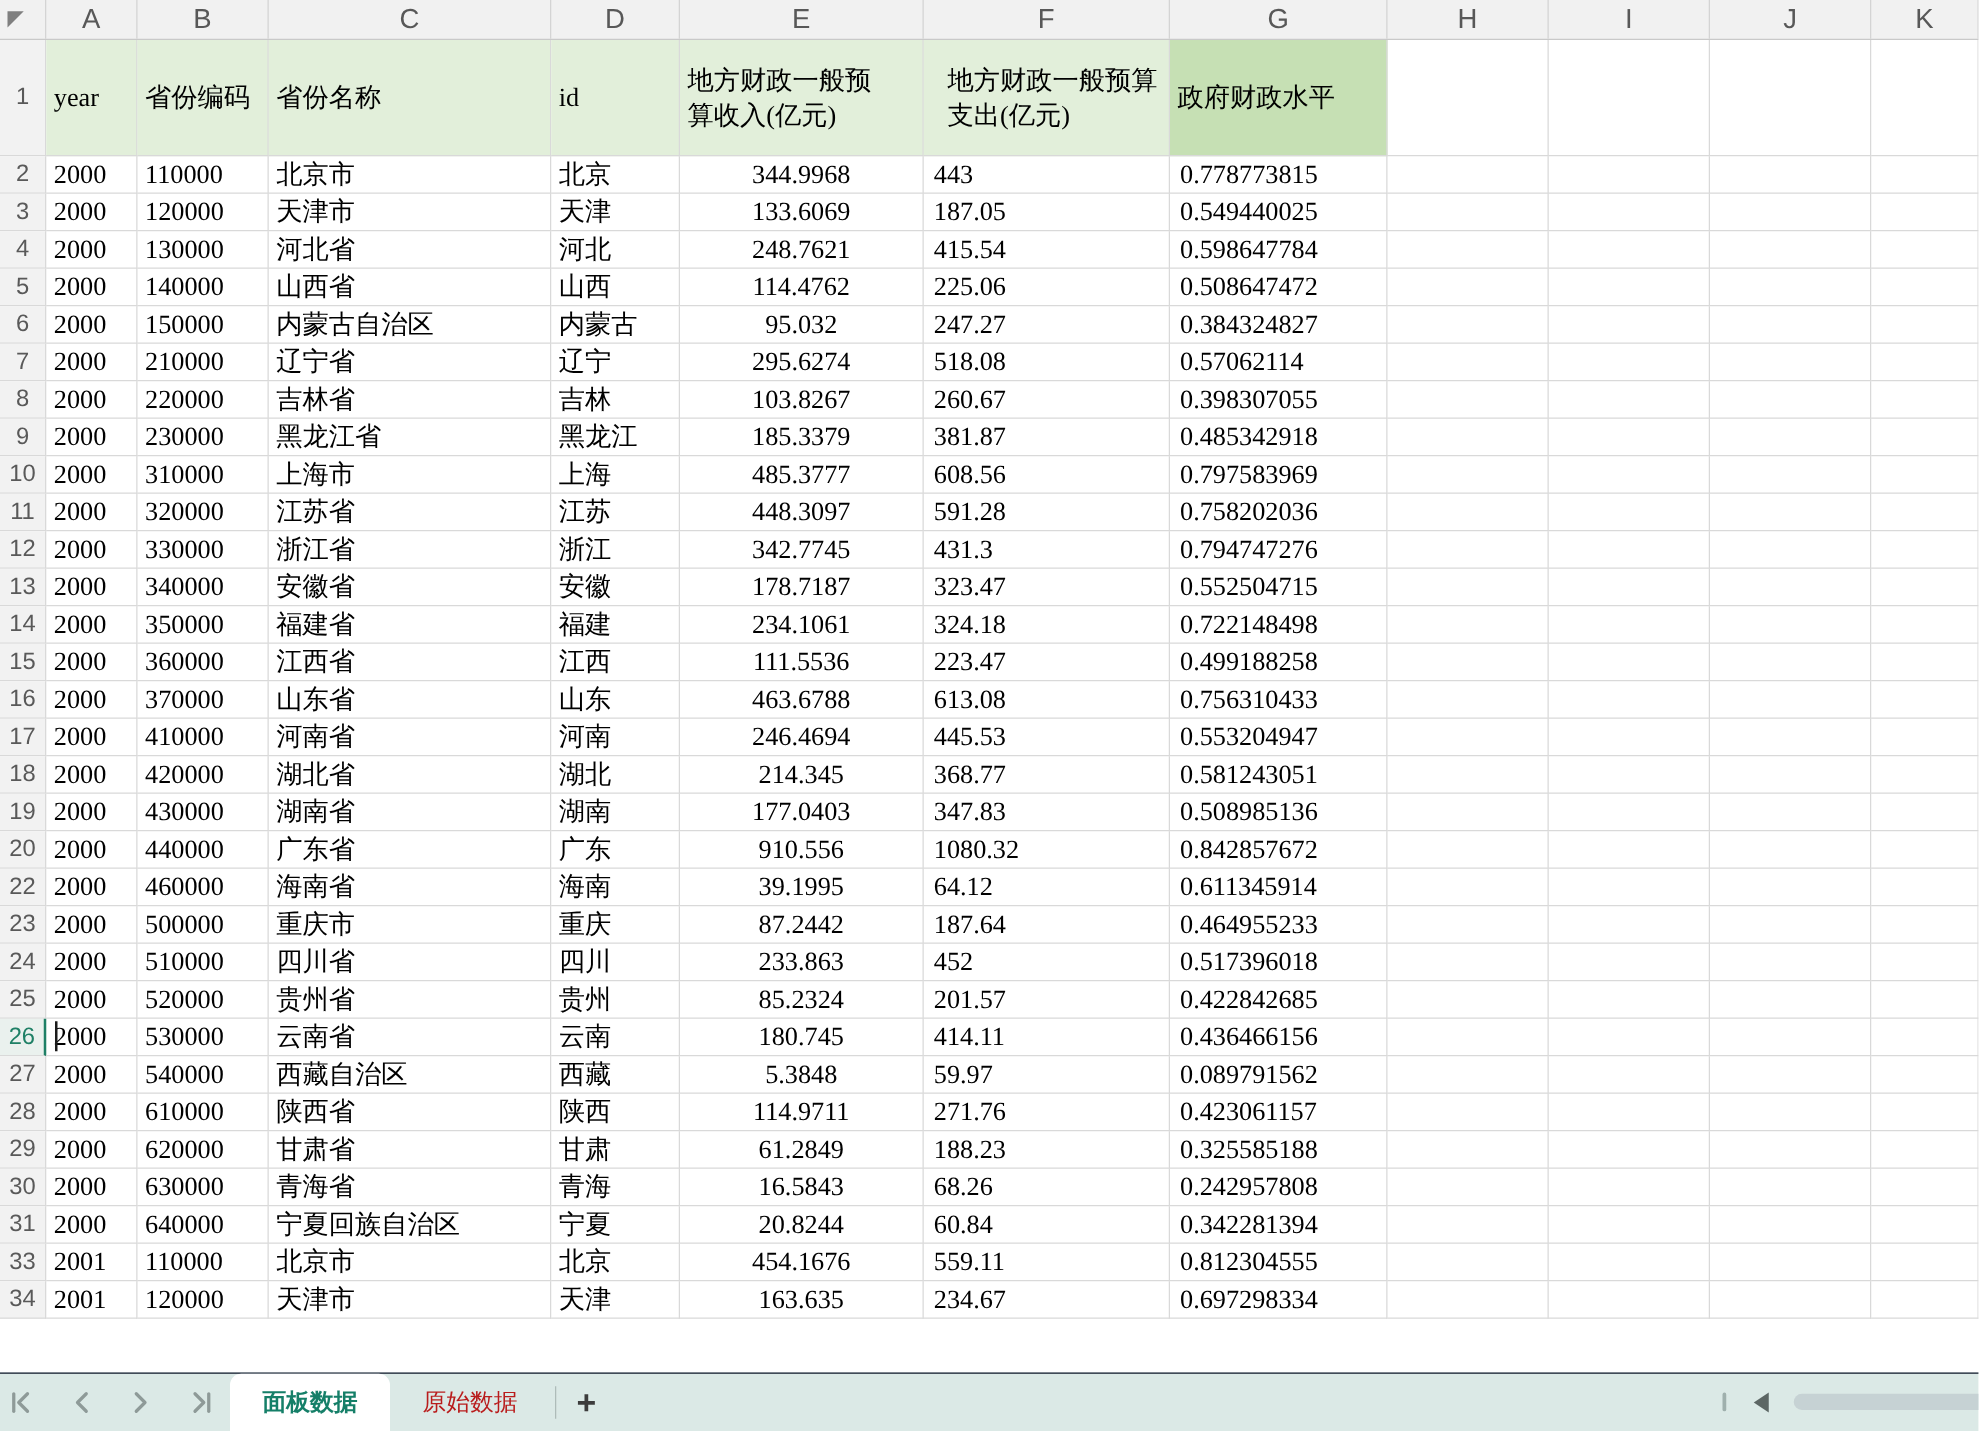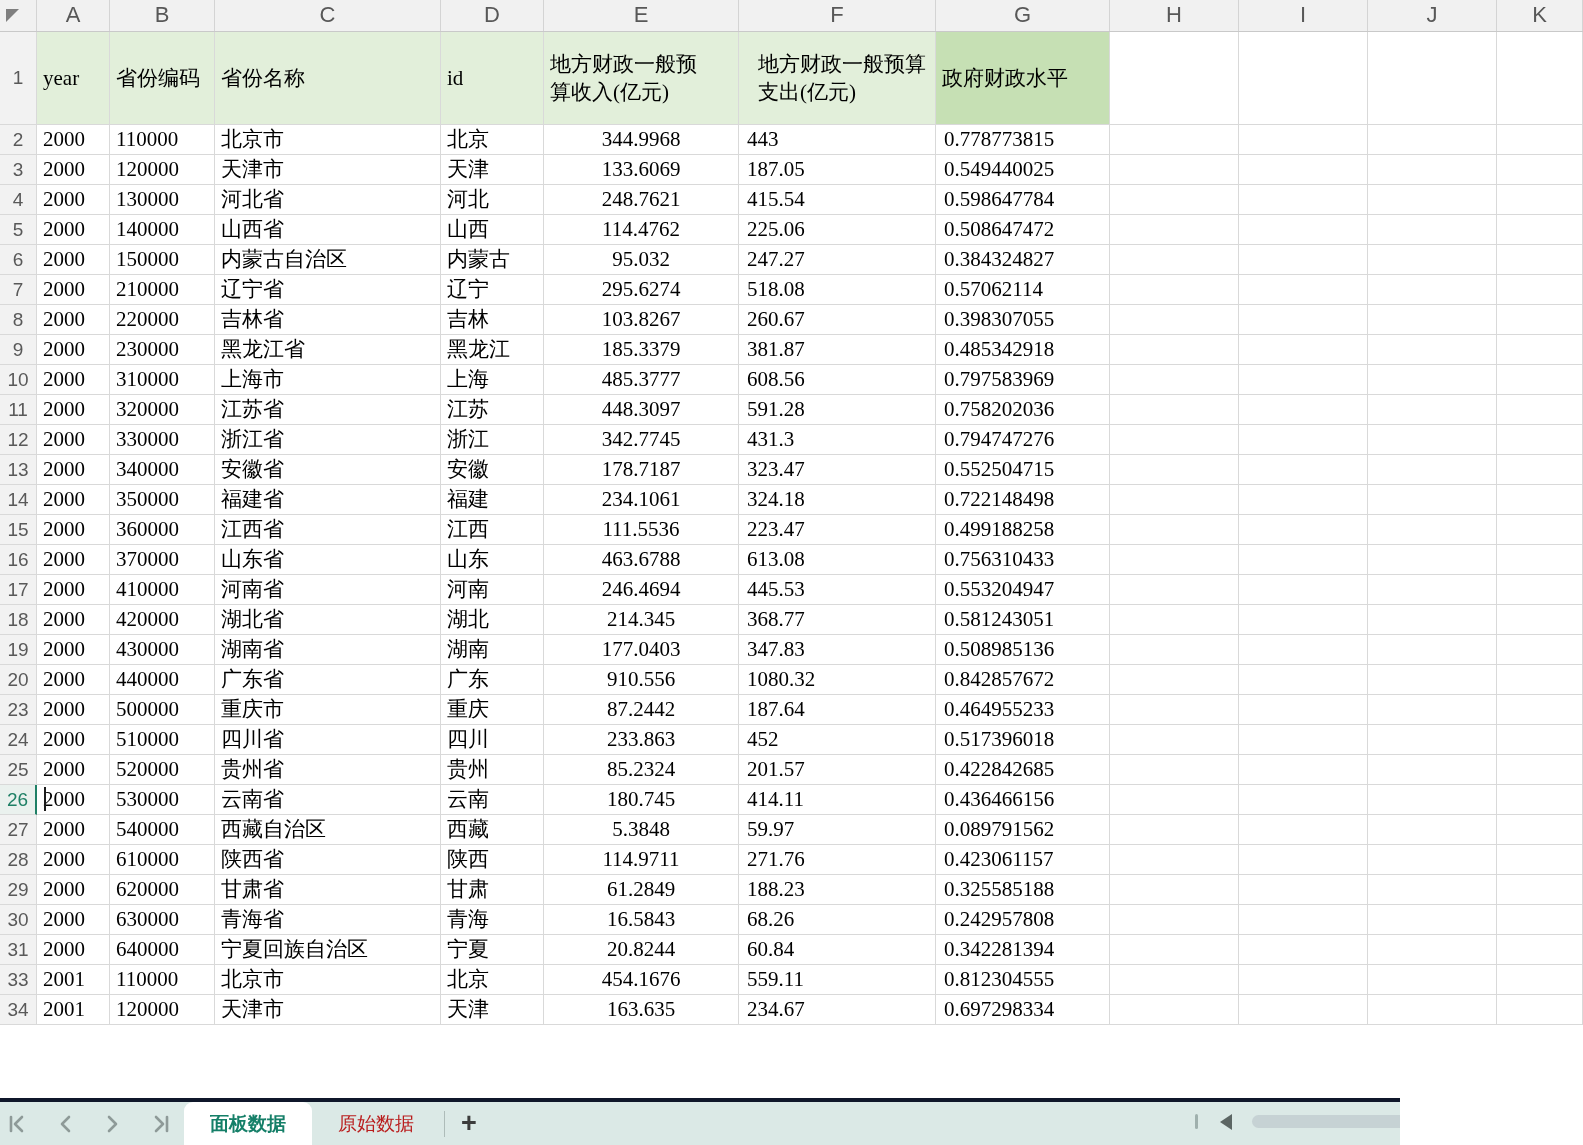--- a/index.html
+++ b/index.html
@@ -35,22 +35,22 @@
   tr.hdr-row td.fill-dark{background:var(--fill-dark,#c6e0b4);}
   tr.hdr-row td.c-income .wrapbox{max-width:152px;}
   tr.hdr-row td.c-expense .wrapbox{max-width:176px;margin-left:13px;}
 
   
   th.rowhdr.active{color:#1f8066;background:#eaf1ee;border-right:2px solid #1f8066;}
   .cellwrap{position:relative;height:100%;}
   .cell-cursor{position:absolute;left:1px;top:2px;bottom:3px;width:2px;background:#1b1b1b;}
 
   
-  .bottom-bar{position:absolute;left:0;bottom:0;width:1400px;height:47px;background:var(--bar-bg,#dbe9e6);
-              border-top:4px solid #0f172a;box-sizing:border-box;display:flex;align-items:stretch;
+  .bottom-bar{position:absolute;left:0;bottom:0;width:1583px;height:47px;background:var(--bar-bg,#dbe9e6);
+              border-top:1px solid #0f172a;box-sizing:border-box;display:flex;align-items:stretch;
               font-family:"Liberation Sans","DejaVu Sans",sans-serif;}
   .nav-group{display:flex;align-items:center;gap:30px;padding:0 14px 0 8px;}
   .nav-btn{width:18px;height:20px;display:flex;align-items:center;justify-content:center;}
   .nav-btn svg{stroke:#8e9a98;stroke-width:2.6;fill:none;stroke-linecap:round;stroke-linejoin:round;}
   .sheet-tab{display:flex;align-items:center;justify-content:center;padding:0 26px;font-size:19px;}
   .sheet-tab.active{background:#ffffff;border-radius:9px 9px 0 0;color:var(--tab-green,#157f68);font-weight:bold;}
   .sheet-tab.inactive{color:#b91c1c;}
   .tab-divider{width:1px;background:#aebcb9;height:26px;align-self:center;margin:0 4px;}
   .add-sheet{display:flex;align-items:center;justify-content:center;width:40px;
              color:#3c3c3c;font-size:27px;font-weight:bold;}
@@ -378,20 +378,34 @@
             <td class="c-id">广东</td>
             <td class="c-income">910.556</td>
             <td class="c-expense">1080.32</td>
             <td class="c-level">0.842857672</td>
             <td></td>
             <td></td>
             <td></td>
             <td></td>
           </tr>
           <tr class="datarow">
+            <th class="rowhdr">22</th>
+            <td class="c-year">2000</td>
+            <td class="c-code">460000</td>
+            <td class="c-name">海南省</td>
+            <td class="c-id">海南</td>
+            <td class="c-income">39.1995</td>
+            <td class="c-expense">64.12</td>
+            <td class="c-level">0.611345914</td>
+            <td></td>
+            <td></td>
+            <td></td>
+            <td></td>
+          </tr>
+          <tr class="datarow">
             <th class="rowhdr">23</th>
             <td class="c-year">2000</td>
             <td class="c-code">500000</td>
             <td class="c-name">重庆市</td>
             <td class="c-id">重庆</td>
             <td class="c-income">87.2442</td>
             <td class="c-expense">187.64</td>
             <td class="c-level">0.464955233</td>
             <td></td>
             <td></td>

